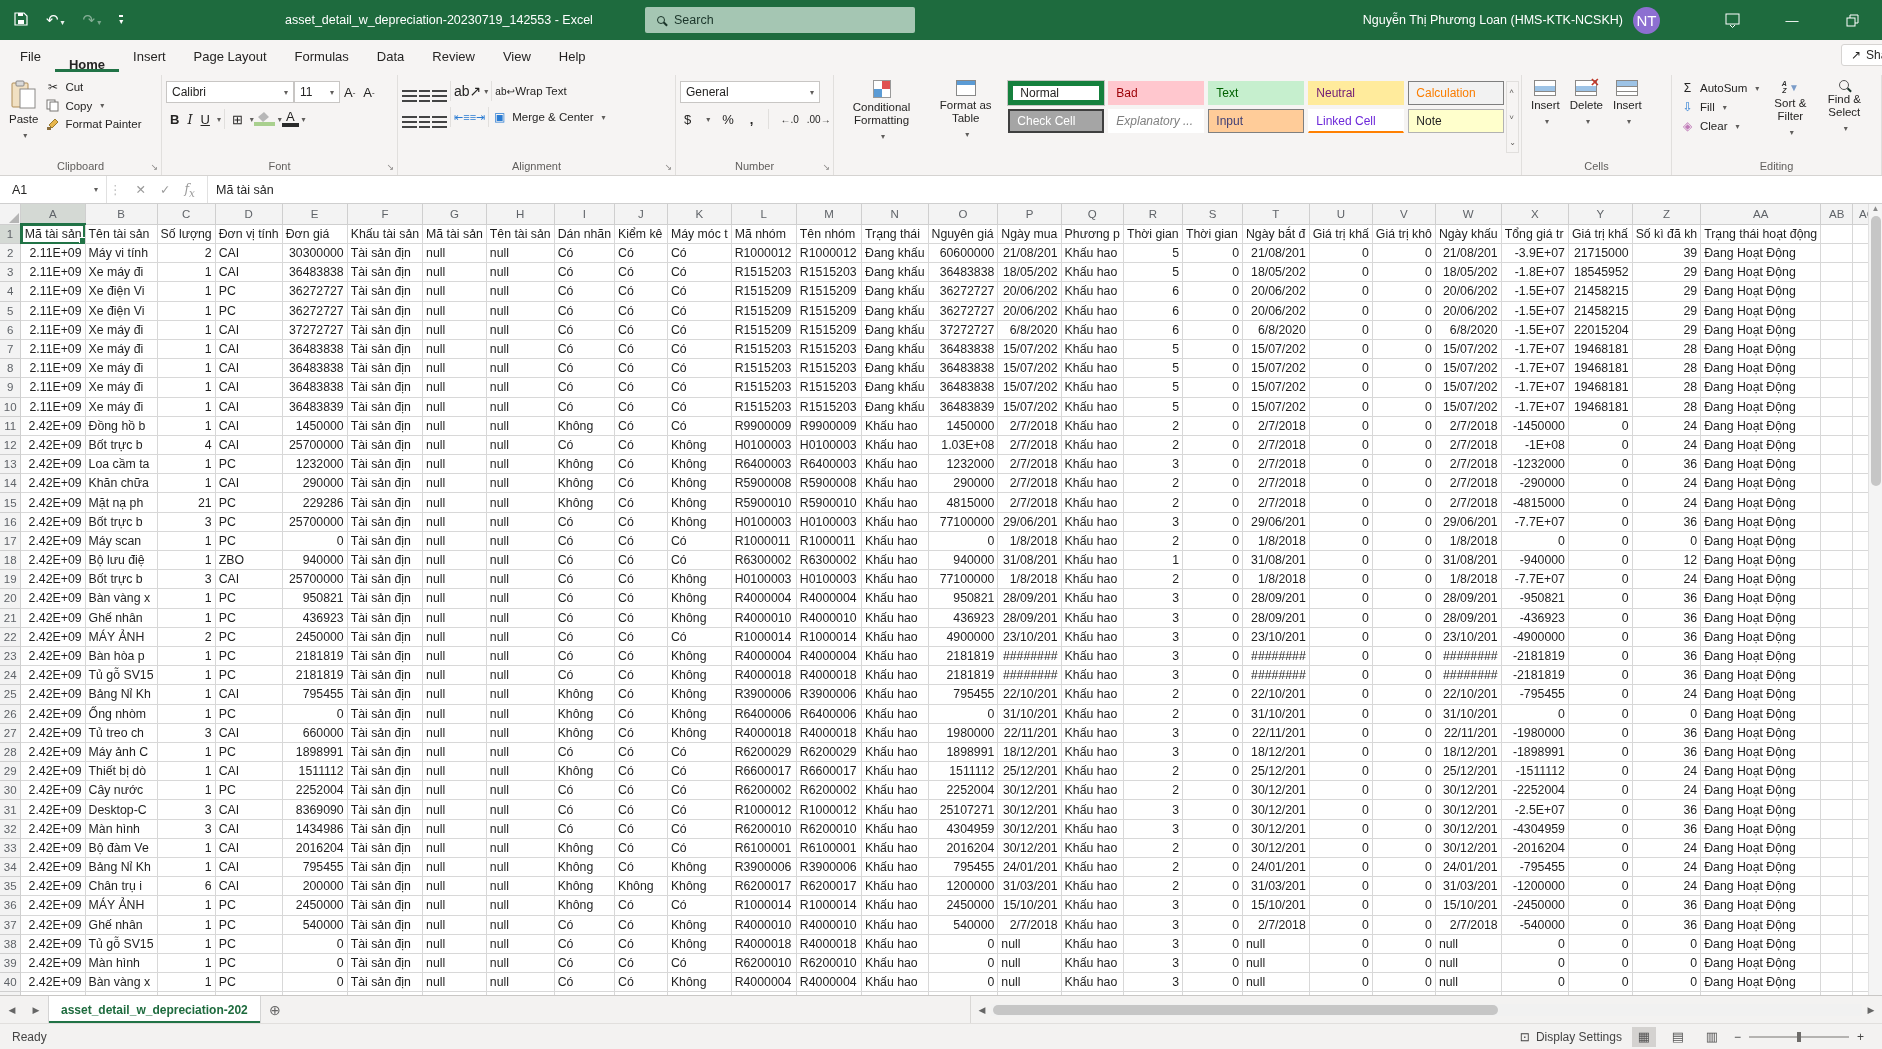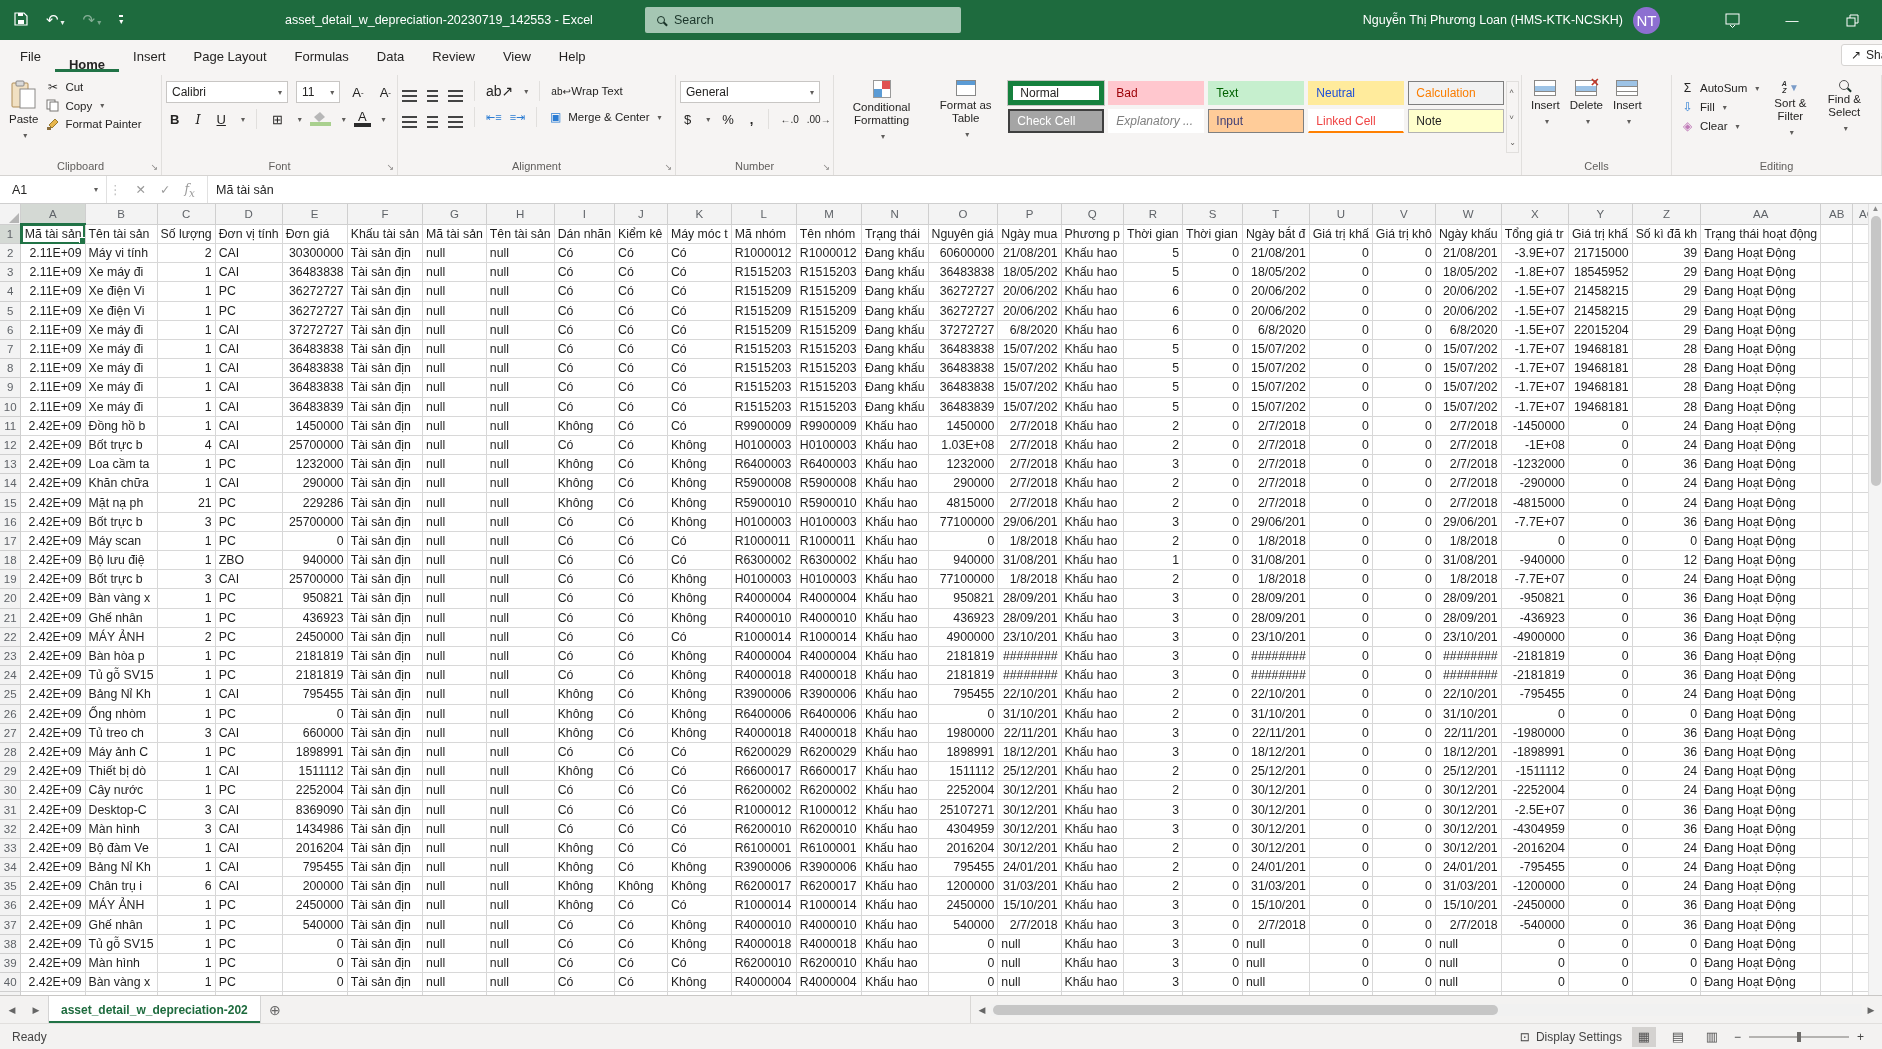--- a/index.html
+++ b/index.html
@@ -6,21 +6,21 @@
   html,body{width:1882px;height:1049px;overflow:hidden;}
   body{font-family:"Liberation Sans",sans-serif;display:flex;flex-direction:column;background:#fff;color:#252423;}
 
   
   .titlebar{flex:0 0 40px;background:#1e6b3e;position:relative;display:flex;align-items:center;color:#fff;}
   .qat{display:flex;align-items:center;gap:18px;padding-left:14px;font-size:15px;}
   .qat .dim{opacity:.45;}
   .qat .car{font-size:8px;margin-left:2px;opacity:.9;}
   .qat-custom{border-top:2px solid #fff;font-size:8px;line-height:8px;padding-top:1px;}
   .wtitle{position:absolute;left:285px;top:0;height:40px;display:flex;align-items:center;font-size:12.5px;white-space:nowrap;}
-  .searchbox{position:absolute;left:645px;top:7px;width:316px;height:26px;background:#a5c6b3;border-radius:2px;display:flex;align-items:center;gap:9px;padding:0 12px;color:#17302 4;color:#1b352a;font-size:12.5px;}
+  .searchbox{position:absolute;left:645px;top:7px;width:270px;height:26px;background:#a5c6b3;border-radius:2px;display:flex;align-items:center;gap:9px;padding:0 12px;color:#17302 4;color:#1b352a;font-size:12.5px;}
   .mag{width:8px;height:8px;border:1.6px solid #1b352a;border-radius:50%;position:relative;flex:0 0 auto;}
   .mag::after{content:"";position:absolute;width:5px;height:1.6px;background:#1b352a;transform:rotate(45deg);right:-4px;bottom:-2px;}
   .userarea{position:absolute;right:222px;top:0;height:40px;display:flex;align-items:center;gap:10px;font-size:12.5px;white-space:nowrap;}
   .avatar{width:27px;height:27px;border-radius:50%;background:#8d6fd1;display:flex;align-items:center;justify-content:center;font-size:15px;color:#fff;}
   .winctrl{position:absolute;right:0;top:0;height:40px;display:flex;}
   .wbtn{width:60px;height:40px;display:flex;align-items:center;justify-content:center;font-size:13px;}
 
   
   .menubar{flex:0 0 32px;background:#f6f4f3;display:flex;align-items:stretch;padding-left:6px;position:relative;overflow:hidden;}
   .mtab{padding:0 14px;display:flex;align-items:center;font-size:13px;color:#252423;}
@@ -32,39 +32,39 @@
   .rgroup{position:relative;border-right:1px solid #e1dfdd;padding:2px 2px 18px 4px;flex:0 0 auto;}
   .glabel{position:absolute;bottom:3px;left:0;right:0;text-align:center;font-size:11px;color:#605e5c;}
   .launcher{position:absolute;right:3px;bottom:3px;font-size:9px;color:#8a8886;}
   .gbody{display:flex;height:100%;}
   .car{font-size:8px;color:#5f5d5b;margin-left:3px;}
   .bigbtn{display:flex;flex-direction:column;align-items:center;justify-content:flex-start;gap:3px;padding:3px 5px;font-size:11.5px;text-align:center;line-height:13px;}
   .scol{display:flex;flex-direction:column;justify-content:flex-start;gap:5px;padding:3px 2px;}
   .sbtn{display:flex;align-items:center;gap:5px;font-size:11.5px;white-space:nowrap;}
   .si{width:15px;text-align:center;flex:0 0 auto;font-size:12px;}
   .rows2{display:flex;flex-direction:column;gap:6px;padding-top:4px;}
-  .rrow{display:flex;align-items:center;gap:8px;}
+  .rrow{display:flex;align-items:center;gap:0;}
   .combo{background:#fff;border:1px solid #c8c6c4;height:22px;display:flex;align-items:center;justify-content:space-between;padding:0 5px;font-size:12px;}
   .fbtn{font-size:13px;padding:0 4px;display:flex;align-items:flex-end;}
   .fbtn sup{font-size:8px;}
   .vsep{width:1px;height:20px;background:#e1dfdd;margin:0 3px;}
   .bars{display:inline-block;width:15px;}
   .bars::before{content:"";display:block;width:15px;height:2px;background:#444;box-shadow:0 5px #444,0 10px #444;}
   .bars.c::before{width:11px;margin:0 2px;}
   .ubar{border-bottom:4px solid;line-height:12px;}
   .chip{width:96px;height:24px;display:flex;align-items:center;padding:0 7px;font-size:12px;border:1px solid transparent;background:#fff;white-space:nowrap;overflow:hidden;}
   .c-normal{border:5px solid #15803d;outline:1px solid #c8c6c4;}
   .c-bad{background:#ffc7ce;color:#9c0006;}
   .c-good{background:#c6efce;color:#006100;}
-  .c-neutral{background:#ffeb9c;color:#1d4ed8;}
+  .c-neutral{background:#ffeb9c;color:#701a75;}
   .c-calculation{background:#f2f2f2;color:#fa7d00;border:1px solid #7f7f7f;}
   .c-check{background:#a5a5a5;color:#fff;border:2px solid #3f3f3f;}
   .c-explanatory{color:#7f7f7f;font-style:italic;}
   .c-input{background:#ffcc99;color:#3f3f76;border:1px solid #7f7f7f;}
-  .c-linked{color:#ef4444;border-bottom:2px double #ff8001;}
+  .c-linked{color:#6d28d9;border-bottom:2px double #ff8001;}
   .c-note{background:#ffffcc;border:1px solid #b2b2b2;color:#1f1f1f;}
   .chiprow{display:flex;gap:4px;}
   .gallery{display:flex;flex-direction:column;gap:4px;padding:4px 2px;}
   .garr{display:flex;flex-direction:column;justify-content:space-between;padding:5px 2px;font-size:8px;color:#5f5d5b;border:1px solid #e1dfdd;margin:4px 0;}
   .cellic{width:22px;height:16px;border:1px solid #8a8886;background:
      linear-gradient(#8a8886 0 0) 0 5px/100% 1px no-repeat,
      linear-gradient(#8a8886 0 0) 0 10px/100% 1px no-repeat,#fff;position:relative;}
   .cellic .band{position:absolute;left:0;top:5px;width:100%;height:5px;background:#9dc3e6;}
   .cellic .x{position:absolute;right:-3px;top:-5px;color:#c0392b;font-size:11px;font-weight:700;}
   .estack{display:flex;flex-direction:column;gap:5px;padding:4px 4px;}

